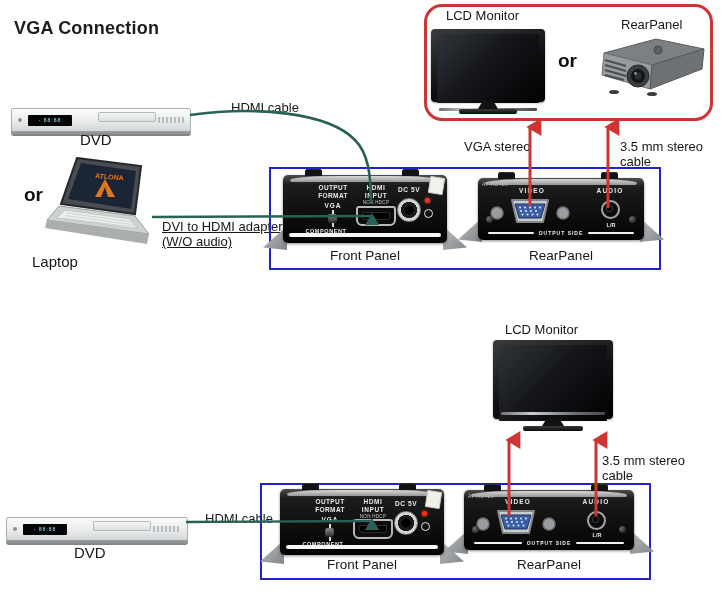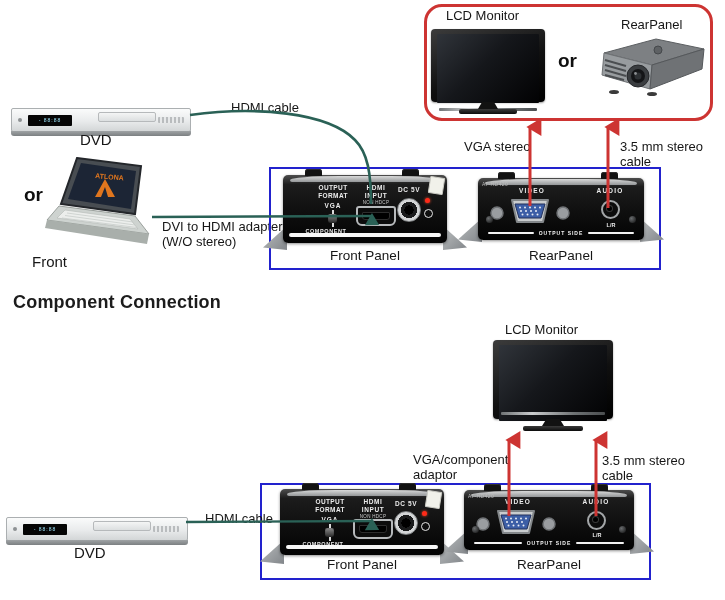--- a/index.html
+++ b/index.html
@@ -83,20 +83,21 @@
   .dvd .pwrdot{position:absolute;left:6px;top:9px;width:4px;height:4px;border-radius:50%;background:#8d9193;}
 
   svg{display:block;}
   #overlay{position:absolute;left:0;top:0;pointer-events:none;}
 </style>
 </head>
 <body>
 
 <div id="canvas">
 
+  <div class="head" style="left:14px;top:18px;">VGA Connection</div>
 
   <div class="redbox" style="left:424px;top:4px;width:283px;height:111px;"></div>
   <div class="lbl" style="left:446px;top:8px;">LCD Monitor</div>
   <div class="lbl" style="left:621px;top:17px;">RearPanel</div>
   <div class="orr" style="left:558px;top:50px;">or</div>
 
   <div class="tv" style="left:431px;top:29px;width:114px;height:86px;">
     <div class="bezel" style="height:73px;"></div>
     <div class="screen"></div>
     <div class="spk"></div>
@@ -135,26 +136,26 @@
   <svg class="abs" style="left:45px;top:152px;" width="125" height="105" viewBox="0 0 125 105">
     <polygon points="32,6 96,14 90,62 16,52" fill="#484d52" stroke="#23262a" stroke-width="2"></polygon>
     <polygon points="36,11 91,19 86,57 23,47" fill="#1c2535"></polygon>
     <text x="50" y="26" font-size="7" fill="#e0761e" font-weight="bold" transform="rotate(5 50 26)">ATLONA</text>
     <polygon points="50,45 60,27 70,45 63,45 60,35 56,45" fill="#e0761e"></polygon>
     <polygon points="14,54 90,64 104,82 2,68" fill="#ced3d0" stroke="#9aa09c" stroke-width="1"></polygon>
     <polygon points="20,58 85,67 93,77 12,66" fill="#eceeec" stroke="#b3b9b5" stroke-width="0.6"></polygon>
     <path d="M22,61 L88,70 M20,63.5 L90,73 M17,66 L92,75.5" stroke="#c3c9c5" stroke-width="0.7" fill="none"></path>
     <polygon points="2,68 104,82 102,92 0,76" fill="#a9afab"></polygon>
   </svg>
-  <div class="lbl big" style="left:32px;top:254px;">Front</div>
+  <div class="lbl big" style="left:32px;top:254px;">Laptop</div>
 
   <div class="lbl" style="left:231px;top:100px;">HDMI cable</div>
-  <div class="lbl" style="left:162px;top:219px;">
+  <div class="lbl" style="left:162px;top:219px;text-decoration:underline;">
     <span>DVI to HDMI adapter</span><br>
-    <span>(W/O stereo)</span>
+    <span>(W/O audio)</span>
   </div>
   <div class="lbl" style="left:464px;top:139px;">VGA stereo</div>
   <div class="lbl" style="left:620px;top:139px;">
     <span>3.5 mm stereo</span><br>
     <span>cable</span>
   </div>
 
   <div class="bluebox" style="left:269px;top:167px;width:388px;height:99px;"></div>
 
   <div class="wing l" style="left:263px;top:226px;"></div>
@@ -220,35 +221,30 @@
     <div class="cscrew" style="left:8px;top:38px;"></div>
     <div class="cscrew" style="right:8px;top:38px;"></div>
     <div class="rearline" style="left:10px;top:52px;width:146px;">
       <div class="seg"></div>
         <div class="txt">OUTPUT SIDE</div>
         <div class="seg"></div>
     </div>
   </div>
   <div class="lbl" style="left:478px;top:248px;width:166px;text-align:center;font-size:13.5px;">RearPanel</div>
 
-  <div class="head" style="left:13px;top:292px;">Component Connection</div>
 
   <div class="lbl" style="left:505px;top:322px;">LCD Monitor</div>
   <div class="tv" style="left:493px;top:340px;width:120px;height:93px;">
     <div class="bezel" style="height:79px;"></div>
     <div class="screen"></div>
     <div class="spk" style="bottom:18px;"></div>
     <div class="neck" style="left:49px;top:79px;width:22px;height:7px;"></div>
     <div class="base" style="left:30px;top:86px;width:60px;"></div>
   </div>
 
-  <div class="lbl" style="left:413px;top:452px;">
-    <span>VGA/component</span><br>
-    <span>adaptor</span>
-  </div>
   <div class="lbl" style="left:602px;top:453px;">
     <span>3.5 mm stereo</span><br>
     <span>cable</span>
   </div>
 
   <div class="bluebox" style="left:260px;top:483px;width:387px;height:93px;"></div>
 
   <div class="wing l" style="left:260px;top:540px;"></div>
   <div class="wing r" style="left:440px;top:540px;"></div>
   <div class="panel" style="left:280px;top:489px;width:164px;height:66px;">

